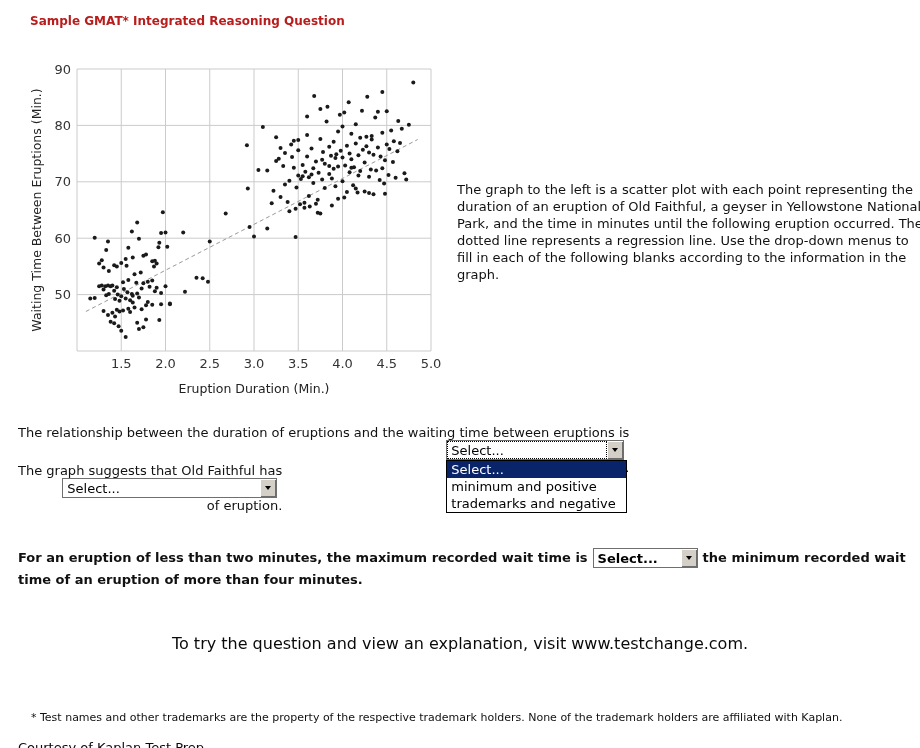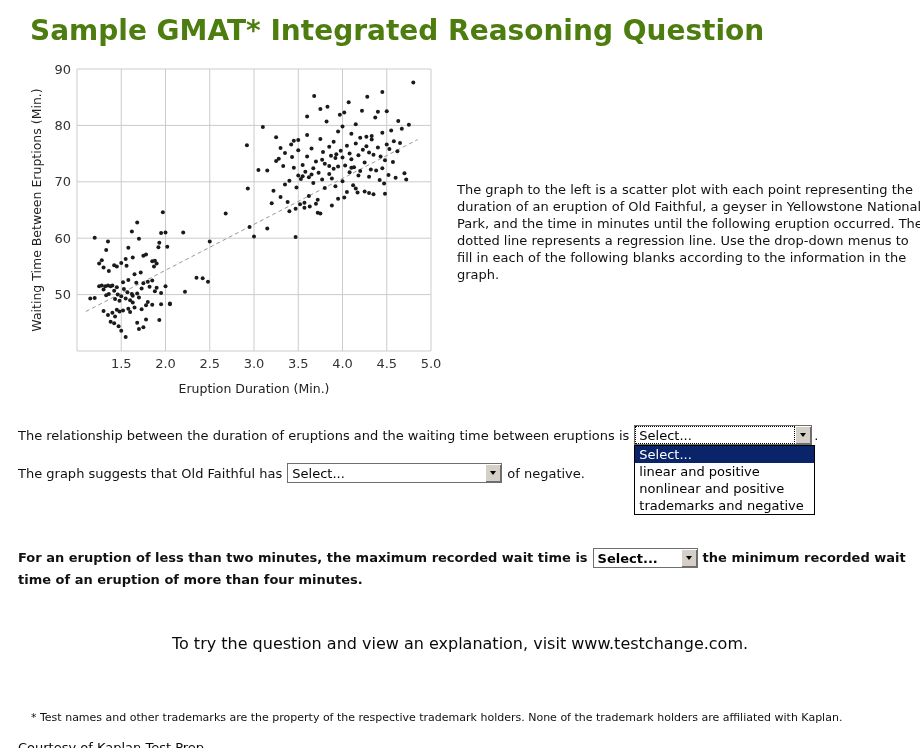--- a/index.html
+++ b/index.html
@@ -1,26 +1,26 @@
 <!DOCTYPE html>
 <html><head>
 <meta charset="utf-8">
 <style>
   * { margin:0; padding:0; box-sizing:border-box; }
   html,body { background:#fff; }
   body { font-family:"DejaVu Sans","Liberation Sans",sans-serif; color:#000; }
   .page { position:relative; width:920px; height:748px; background:#fff; overflow:hidden; }
 
-  .page-title { position:absolute; left:30px; top:14px; font-size:28px; font-weight:bold; color:#4d7c0f; }
+  .page-title { position:absolute; left:30px; top:14px; font-size:12px; font-weight:bold; color:#b91c1c; }
 
   .chart-box { position:absolute; left:30px; top:58px; width:425px; height:345px; }
 
   .description { position:absolute; left:457px; top:181px; width:466px; font-size:13px; line-height:17px; color:#111; }
 
-  .q-row { position:absolute; left:18px; display:flex; align-items:center; font-size:13px; color:#111; white-space:nowrap; }
+  .q-row { position:absolute; left:18px; display:flex; align-items:flex-end; font-size:13px; color:#111; white-space:nowrap;flex-direction:column; }
   .q-row .qtext { white-space:nowrap; }
 
   .combo-wrap { position:relative; display:inline-block; margin:0 5px; vertical-align:middle; }
   .combo { display:inline-flex; height:20px; border:1px solid #6f6f6f; background:#fff; align-items:stretch; width:178px; }
   .combo-text { flex:1; font-size:13px; line-height:17px; padding:1px 2px 0 4px; white-space:nowrap; overflow:hidden; color:#000; }
   .combo-text.focus { outline:1px dotted #000; outline-offset:-1px; }
   .combo-btn { width:16px; background:#d4d0c8; box-shadow: inset 1px 1px 0 #ffffff, inset -1px -1px 0 #6d6d6d; display:flex; align-items:center; justify-content:center; cursor:default; }
   .combo-arrow { width:0; height:0; border-left:3.5px solid transparent; border-right:3.5px solid transparent; border-top:4px solid #000; }
 
   .dropdown-list { position:absolute; top:20px; left:0; width:181px; background:#fff; border:1px solid #000; z-index:20; }
@@ -341,39 +341,38 @@
     <span class="qtext">The relationship between the duration of eruptions and the waiting time between eruptions is</span>
     <span class="combo-wrap">
       <span class="combo" style="width:178px">
         <span class="combo-text focus">Select...</span>
         <span class="combo-btn">
             <span class="combo-arrow"></span>
           </span>
       </span>
       <div class="dropdown-list">
         <div class="dropdown-option selected" style="background: rgb(10, 36, 106);">Select...</div>
-        <div class="dropdown-option">linear and positive</div>
-        <div class="dropdown-option">nonlinear and positive</div>
+        <div class="dropdown-option">minimum and positive</div>
         <div class="dropdown-option">trademarks and negative</div>
       </div>
     </span>
     <span class="qtext" style="margin-left:-3px;">.</span>
   </div>
 
   <div class="q-row" style="top:463px;">
     <span class="qtext">The graph suggests that Old Faithful has</span>
     <span class="combo-wrap">
       <span class="combo" style="width:215px">
         <span class="combo-text">Select...</span>
         <span class="combo-btn">
             <span class="combo-arrow"></span>
           </span>
       </span>
     </span>
-    <span class="qtext">of negative.</span>
+    <span class="qtext">of eruption.</span>
   </div>
 
   <div class="q3-block">
     <span>For an eruption of less than two minutes, the maximum recorded wait time is</span><span class="combo-wrap"><span class="combo" style="width:105px">
           <span class="combo-text">Select...</span>
           <span class="combo-btn">
             <span class="combo-arrow"></span>
           </span>
         </span></span><span>the minimum recorded wait time of an eruption of more than four minutes.</span>
   </div>

